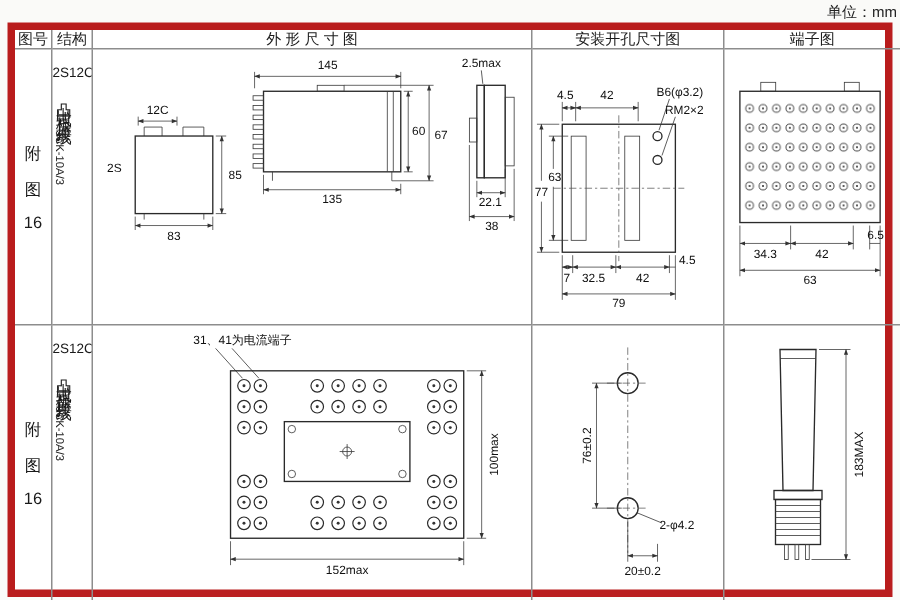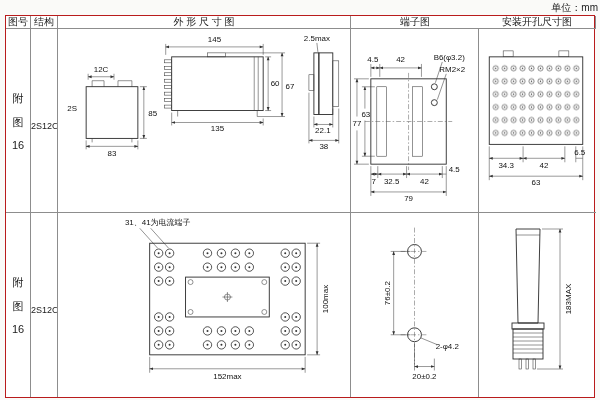--- a/index.html
+++ b/index.html
@@ -8,50 +8,50 @@
     position:relative; overflow:hidden;
     background:#fafaf8; color:#1a1a1a;
     font-family:"Liberation Sans", sans-serif;
   }
   .unit { position:absolute; top:1px; right:2px; font-size:10px; color:#222; }
   .sheet {
     position:absolute; left:5px; top:15px; width:590px; height:383px;
     display:grid;
     grid-template-columns:25px 27px 293px 128px 117px;
     grid-template-rows:13px 184px 184px;
-    border:1px solid #b91c1c; background:#fff;
+    border:5px solid #b91c1c; background:#fff;
   }
   .cell { position:relative; border-right:1px solid #8d8d8d; border-bottom:1px solid #8d8d8d; overflow:hidden; }
   .cell.lastcol { border-right:none; }
   .cell.lastrow { border-bottom:none; }
   .head { display:flex; align-items:center; justify-content:center; font-size:10px; white-space:nowrap; }
   .figcell { display:flex; flex-direction:column; align-items:center; justify-content:center; gap:9px; font-size:11px; }
-  .structcell { display:flex; align-items:center; padding-top:10px; }
+  .structcell { display:flex; flex-direction:column; padding-top:10px; }
   .model { font-size:9px; white-space:nowrap; }
   .vdesc { writing-mode:vertical-lr; text-orientation:upright; font-size:10.5px; letter-spacing:3px; margin:7px 0 4px 0; }
   .vseries { writing-mode:vertical-lr; font-size:7.5px; color:#222; margin-top:2px; }
   svg.draw { position:absolute; inset:0; width:100%; height:100%; }
   .ln   { fill:none; stroke:#2a2a2a; stroke-width:0.9; }
   .thin { fill:none; stroke:#3a3a3a; stroke-width:0.55; }
   .dash { fill:none; stroke:#555; stroke-width:0.5; stroke-dasharray:5 2 1.5 2; }
   .dim  { fill:none; stroke:#333; stroke-width:0.5; }
   .dt   { font-size:8px; fill:#111; text-anchor:middle; font-family:"Liberation Sans", sans-serif; }
 </style>
 </head>
 <body>
 
 <div class="unit">单位：mm</div>
 
 <div class="sheet">
 
   <div class="cell head">图号</div>
   <div class="cell head">结构</div>
   <div class="cell head">外 形 尺 寸 图</div>
+  <div class="cell head">安装开孔尺寸图</div>
   <div class="cell head lastcol">端子图</div>
-  <div class="cell head">安装开孔尺寸图</div>
 
   <div class="cell figcell">
     <span>附</span>
     <span>图</span>
     <span>16</span>
   </div>
 
   <div class="cell structcell">
     <span class="model">2S12C</span>
     <span class="vdesc">凸出式板后接线</span>

